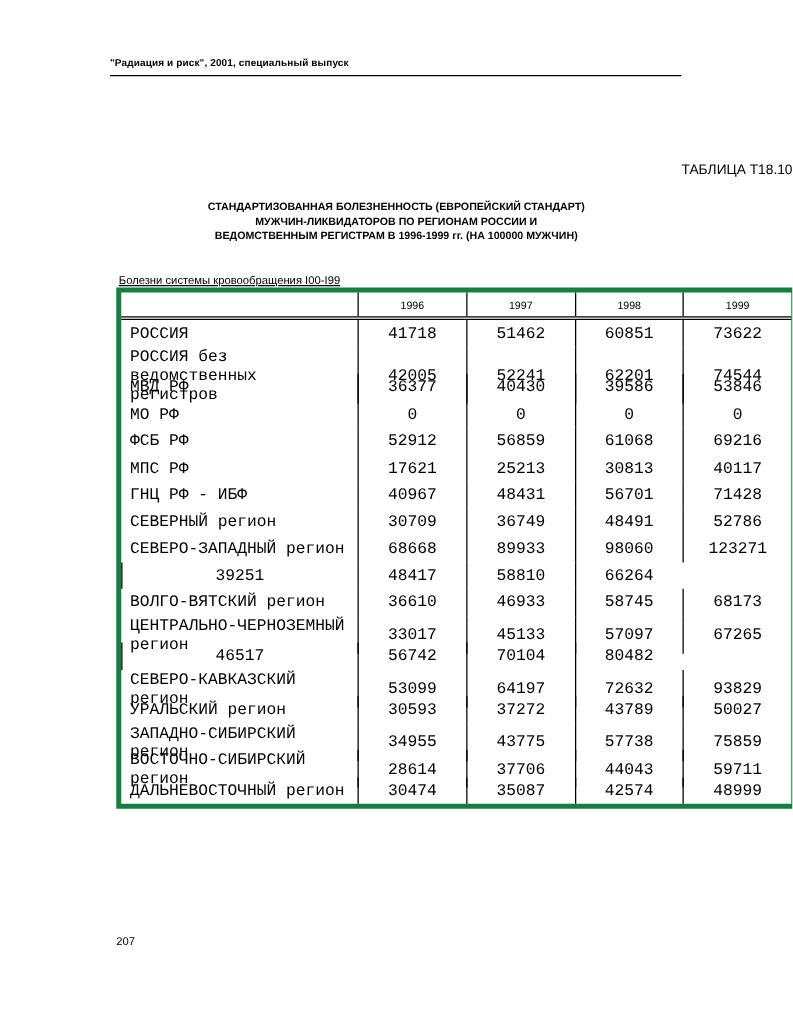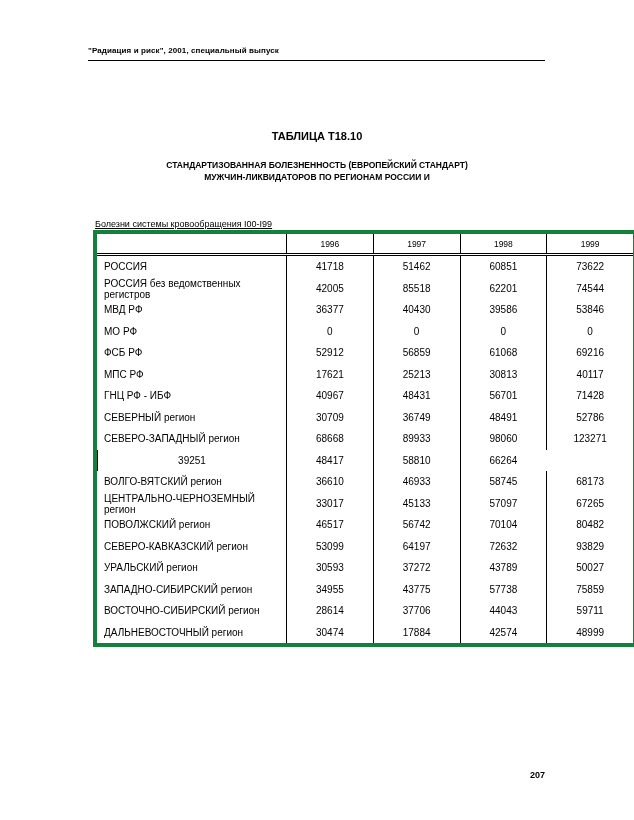--- a/index.html
+++ b/index.html
@@ -27,22 +27,22 @@
     top: 60px;
     width: 457px;
     height: 0;
     border-top: 1px solid #000;
   }
   .tbl-label {
     position: absolute;
     left: 0;
     top: 130px;
     width: 100%;
-    text-align: center;
-    font-weight: bold;
+    text-align: right;
+    font-weight: normal;
     font-size: 11px;
   }
   .title-block {
     position: absolute;
     left: 0;
     top: 160px;
     width: 100%;
     text-align: center;
     font-weight: bold;
     font-size: 8.5px;
@@ -78,51 +78,53 @@
     justify-content: center;
     border-left: 1px solid #000;
   }
   .thead .cell:first-child { border-left: none; }
   .spacer {
     height: 2px;
     border-bottom: 1px solid #000;
   }
   .trow {
     height: 21.5px;
-    font-size: 10px;
+    font-size: 13px;
+    font-family: Liberation Mono, monospace;
   }
   .cell { display: flex; align-items: center; }
   .cell.label { padding-left: 7px; padding-right: 4px; }
   .cell.num {
     justify-content: center;
     border-left: 1px solid #000;
   }
   .pageno {
     position: absolute;
     left: 93px;
-    top: 770px;
+    top: 748px;
     width: 452px;
-    text-align: right;
-    font-weight: bold;
+    text-align: left;
+    font-weight: normal;
     font-size: 9px;
   }
 </style>
 </head>
 <body>
 
 <div class="page">
 
   <div class="run-head">"Радиация и риск", 2001, специальный выпуск</div>
   <div class="head-rule"></div>
 
   <div class="tbl-label">ТАБЛИЦА Т18.10</div>
 
   <div class="title-block">
     <div>СТАНДАРТИЗОВАННАЯ БОЛЕЗНЕННОСТЬ (ЕВРОПЕЙСКИЙ СТАНДАРТ)</div>
     <div>МУЖЧИН-ЛИКВИДАТОРОВ ПО РЕГИОНАМ РОССИИ И</div>
+    <div>ВЕДОМСТВЕННЫМ РЕГИСТРАМ В 1996-1999 гг. (НА 100000 МУЖЧИН)</div>
   </div>
 
   <div class="section-heading">Болезни системы кровообращения I00-I99</div>
 
   <div class="table-wrap">
     <div class="grid-row thead">
       <div class="cell"></div>
       <div class="cell">1996</div>
       <div class="cell">1997</div>
       <div class="cell">1998</div>
@@ -133,21 +135,21 @@
         <div class="grid-row trow">
           <div class="cell label">РОССИЯ</div>
           <div class="cell num">41718</div>
           <div class="cell num">51462</div>
           <div class="cell num">60851</div>
           <div class="cell num">73622</div>
         </div>
         <div class="grid-row trow">
           <div class="cell label">РОССИЯ без ведомственных регистров</div>
           <div class="cell num">42005</div>
-          <div class="cell num">85518</div>
+          <div class="cell num">52241</div>
           <div class="cell num">62201</div>
           <div class="cell num">74544</div>
         </div>
         <div class="grid-row trow">
           <div class="cell label">МВД РФ</div>
           <div class="cell num">36377</div>
           <div class="cell num">40430</div>
           <div class="cell num">39586</div>
           <div class="cell num">53846</div>
         </div>
@@ -207,21 +209,20 @@
           <div class="cell num">68173</div>
         </div>
         <div class="grid-row trow">
           <div class="cell label">ЦЕНТРАЛЬНО-ЧЕРНОЗЕМНЫЙ регион</div>
           <div class="cell num">33017</div>
           <div class="cell num">45133</div>
           <div class="cell num">57097</div>
           <div class="cell num">67265</div>
         </div>
         <div class="grid-row trow">
-          <div class="cell label">ПОВОЛЖСКИЙ регион</div>
           <div class="cell num">46517</div>
           <div class="cell num">56742</div>
           <div class="cell num">70104</div>
           <div class="cell num">80482</div>
         </div>
         <div class="grid-row trow">
           <div class="cell label">СЕВЕРО-КАВКАЗСКИЙ регион</div>
           <div class="cell num">53099</div>
           <div class="cell num">64197</div>
           <div class="cell num">72632</div>
@@ -244,21 +245,21 @@
         <div class="grid-row trow">
           <div class="cell label">ВОСТОЧНО-СИБИРСКИЙ регион</div>
           <div class="cell num">28614</div>
           <div class="cell num">37706</div>
           <div class="cell num">44043</div>
           <div class="cell num">59711</div>
         </div>
         <div class="grid-row trow">
           <div class="cell label">ДАЛЬНЕВОСТОЧНЫЙ регион</div>
           <div class="cell num">30474</div>
-          <div class="cell num">17884</div>
+          <div class="cell num">35087</div>
           <div class="cell num">42574</div>
           <div class="cell num">48999</div>
         </div>
       </div>
   </div>
 
   <div class="pageno">207</div>
 
 </div>
 

